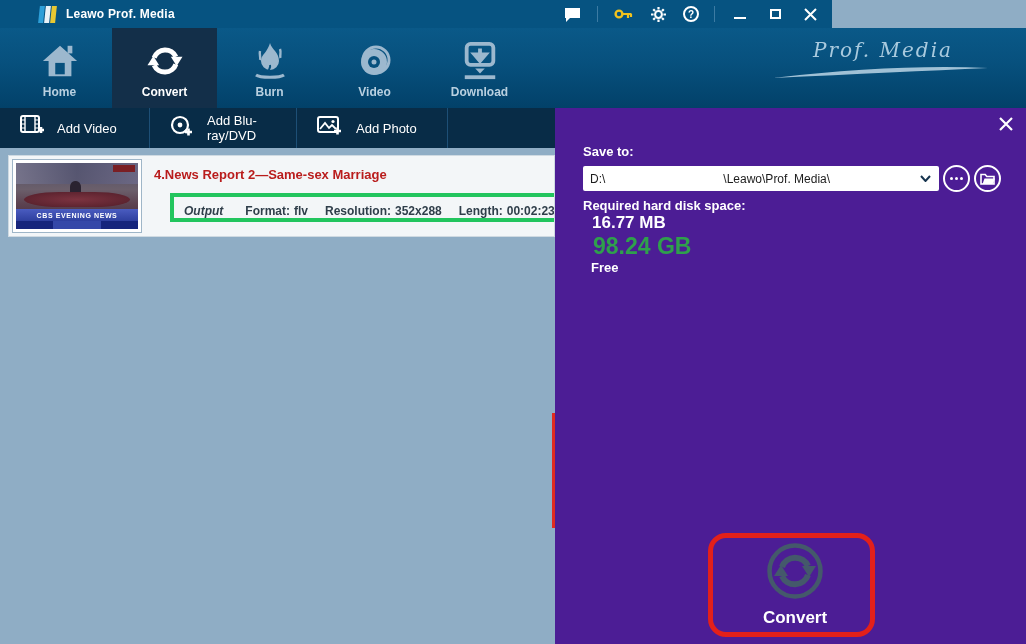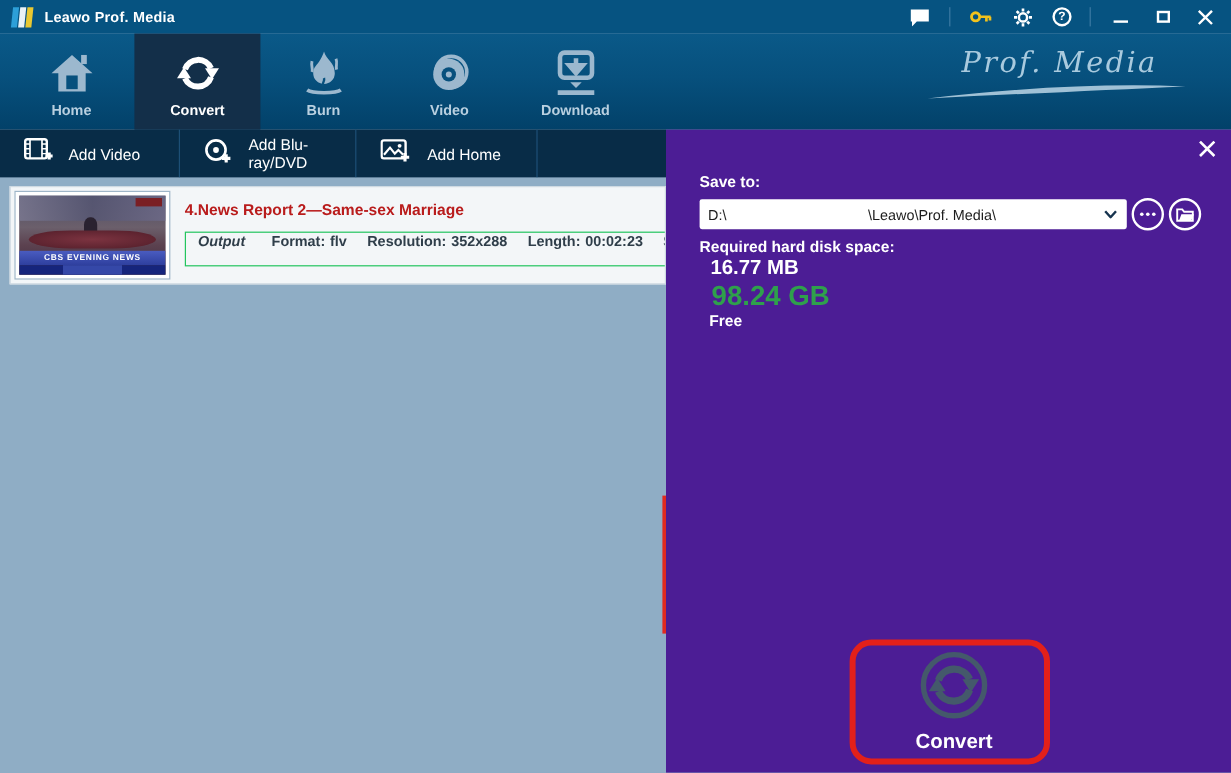--- a/index.html
+++ b/index.html
@@ -1,21 +1,21 @@
 <!DOCTYPE html>
 <html><head>
 <meta charset="utf-8">
 <style>
   * { margin:0; padding:0; box-sizing:border-box; }
   html,body { width:1026px; height:644px; overflow:hidden; }
   body { font-family:"Liberation Sans", sans-serif; position:relative; background:#8fadc5; }
 
   
-  .titlebar { position:absolute; left:0; top:0; width:1026px; height:28px;
-    background:#065381; display:flex; align-items:center; }
+  .titlebar { position:absolute; left:0; top:0; width:832px; height:28px;
+    background:#065381; display:flex; align-items:center;padding-left:29px; }
   .app-logo { width:20px; height:17px; margin-left:9px; position:relative; }
   .app-logo i { position:absolute; top:0; bottom:0; width:5px; transform:skewX(-6deg); }
   .app-logo i:nth-child(1){ left:1px;  background:#2d9fd8; }
   .app-logo i:nth-child(2){ left:7px;  background:#e9f2f7; }
   .app-logo i:nth-child(3){ left:13px; background:#e8c832; }
   .app-title { color:#ffffff; font-size:12px; font-weight:bold; margin-left:8px; letter-spacing:.2px; }
   .tb-right { margin-left:auto; display:flex; align-items:center; gap:15px; padding-right:12px; height:100%; }
   .tb-btn { display:flex; align-items:center; justify-content:center; width:20px; height:20px; cursor:pointer; }
   .tb-sep { width:1px; height:16px; background:#3c7ba3; }
   .help-circle { width:16px; height:16px; border:2px solid #fff; border-radius:50%;
@@ -29,21 +29,21 @@
   .nav-tabs { display:flex; height:80px; padding-left:7px; }
   .nav-tab { width:105px; height:80px; display:flex; flex-direction:column; align-items:center;
     justify-content:flex-end; padding-bottom:9px; cursor:pointer; }
   .nav-tab .tab-icon { height:44px; display:flex; align-items:center; justify-content:center; }
   .nav-tab .tab-label { font-size:12px; font-weight:bold; color:#b9d0e0; margin-top:2px; }
   .nav-tab.active { background:#132f49; }
   .nav-tab.active .tab-label { color:#ffffff; }
   .tab-icon svg { display:block; }
 
   .brand { position:absolute; right:28px; top:10px; width:230px; text-align:center; }
-  .brand-text { font-family:"DejaVu Serif", serif; font-style:italic; font-size:24px;
+  .brand-text { font-family:"DejaVu Serif", serif; font-style:italic; font-size:20px;
     color:#a9cade; letter-spacing:2px; }
   .brand-swoosh { margin-top:2px; }
 
   
   .subbar { position:absolute; left:0; top:108px; width:555px; height:40px; background:#082c47; display:flex; }
   .sub-btn { height:40px; display:flex; align-items:center; gap:13px; padding:0 16px 0 20px;
     border-right:1px solid #1d4f76; cursor:pointer; }
   .sub-btn .sub-label { color:#ffffff; font-size:13px; font-weight:normal; }
   .sub-btn:nth-child(1){ width:150px; } .sub-btn:nth-child(2){ width:147px; } .sub-btn:nth-child(3){ width:151px; }
 
@@ -62,22 +62,22 @@
     background:#2a2230; border-radius:45% 45% 20% 20%; }
   .thumb-desk { position:absolute; left:8px; right:8px; bottom:22px; height:15px;
     background:radial-gradient(ellipse at center,#7c3340 0%,#5a222e 80%); border-radius:40%/60%; }
   .thumb-banner { position:absolute; left:0; right:0; bottom:8px; height:12px;
     background:linear-gradient(180deg,#4a5cc0,#2e3f9e); display:flex; align-items:center; justify-content:center; }
   .thumb-banner span { color:#fff; font-size:7px; font-weight:bold; letter-spacing:.6px; white-space:nowrap; }
   .thumb-strip { position:absolute; left:0; right:0; bottom:0; height:8px; background:#16257c;
     background-image:linear-gradient(90deg,transparent 30%, #3548a8 30%, #3548a8 70%, transparent 70%); }
   .file-info { position:absolute; left:145px; top:0; right:0; height:100%; }
   .file-title { position:absolute; left:0; top:11px; font-size:13px; font-weight:bold; color:#b91c1c; }
-  .output-box { position:absolute; left:0; top:37px; width:410px; height:29px;
-    border:1px solid #22c55e; display:flex; align-items:flex-start; padding-left:10px; white-space:nowrap; }
+  .output-box { position:absolute; left:16px; top:37px; width:410px; height:29px;
+    border:4px solid #22c55e; display:flex; align-items:flex-end; padding-left:10px; white-space:nowrap; }
   .output-box .out-label { font-size:12px; font-weight:bold; font-style:italic; color:#2f3e4a; margin-right:22px; }
   .stat { font-size:12px; font-weight:bold; color:#2f3e4a; margin-right:17px; }
   .stat .lbl { margin-right:4px; }
 
   
   .panel { position:absolute; left:555px; top:108px; width:471px; height:536px; background:#4c1d95; }
   .panel-close { position:absolute; right:11px; top:7px; width:18px; height:18px; cursor:pointer;
     display:flex; align-items:center; justify-content:center; }
   .save-label { position:absolute; left:28px; top:36px; color:#ffffff; font-size:13px; font-weight:bold; }
   .combo { position:absolute; left:28px; top:58px; width:356px; height:25px; background:#ffffff;
@@ -250,21 +250,21 @@
   </div>
   <div class="sub-btn">
     <span>
       <svg width="26" height="22" viewBox="0 0 26 22">
         <rect x="1" y="2" width="20" height="15" rx="2" fill="none" stroke="#ffffff" stroke-width="2"></rect>
         <path d="M3 14l5-6 4 5 3-3 4 4" fill="none" stroke="#ffffff" stroke-width="1.8"></path>
         <circle cx="16" cy="6.5" r="1.6" fill="#ffffff"></circle>
         <path d="M17 16h7M20.5 12.5v7" stroke="#ffffff" stroke-width="2.6"></path>
       </svg>
     </span>
-    <span class="sub-label">Add Home</span>
+    <span class="sub-label">Add Photo</span>
   </div>
 </div>
 
 <div class="content">
   <div class="file-row">
     <div class="thumb-frame">
       <div class="thumb">
         <div class="thumb-map"></div>
         <div class="thumb-time"></div>
         <div class="thumb-anchor"></div>

